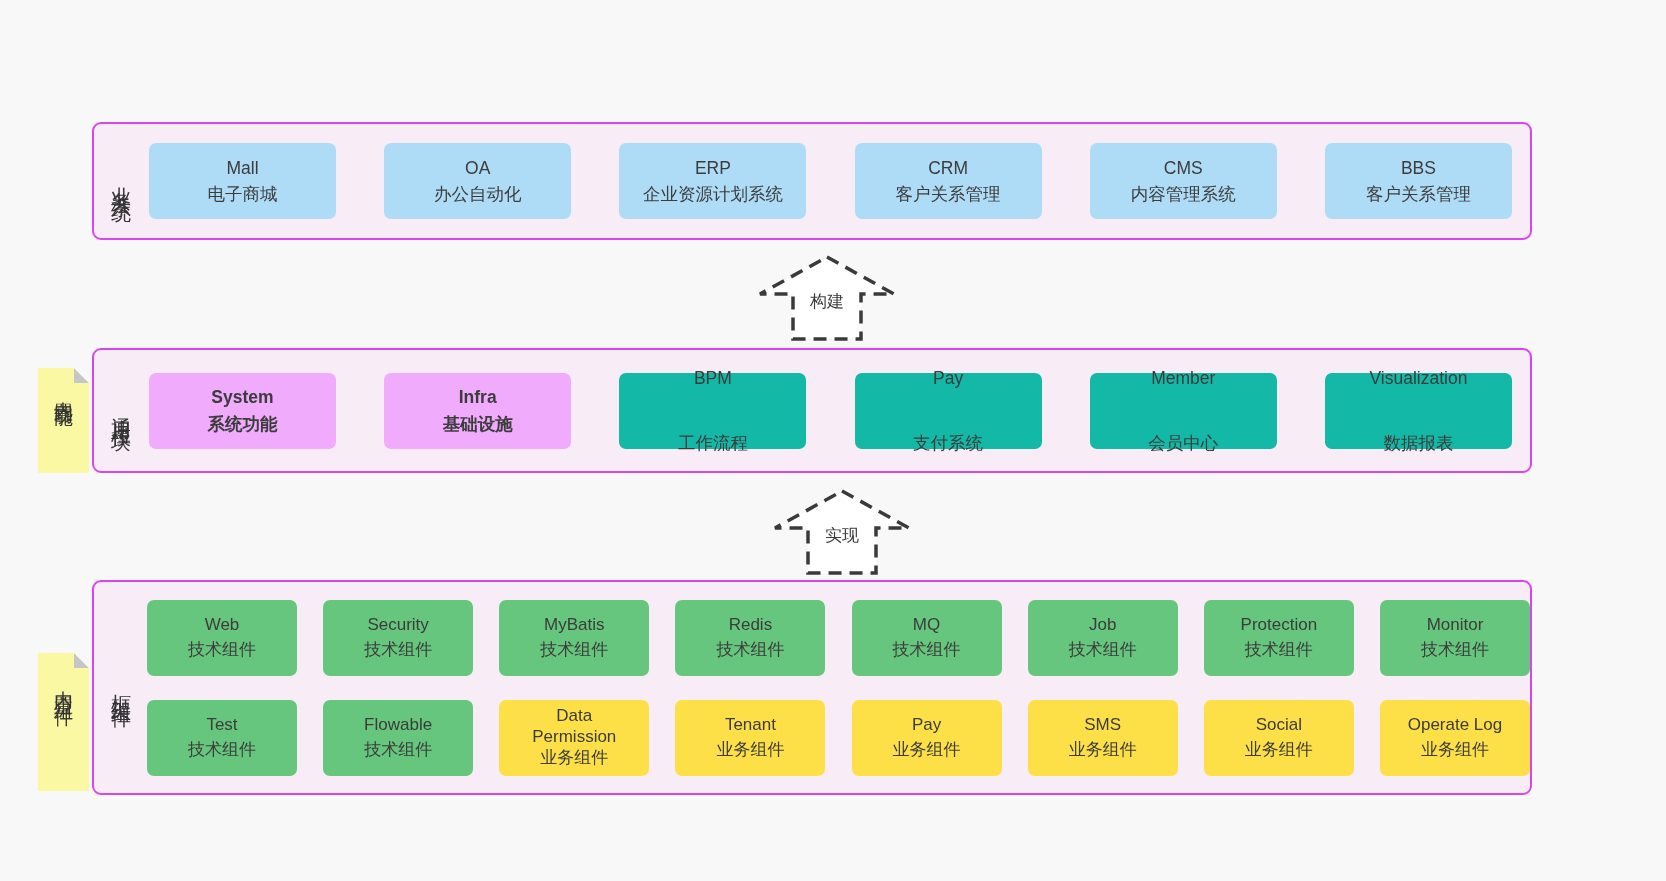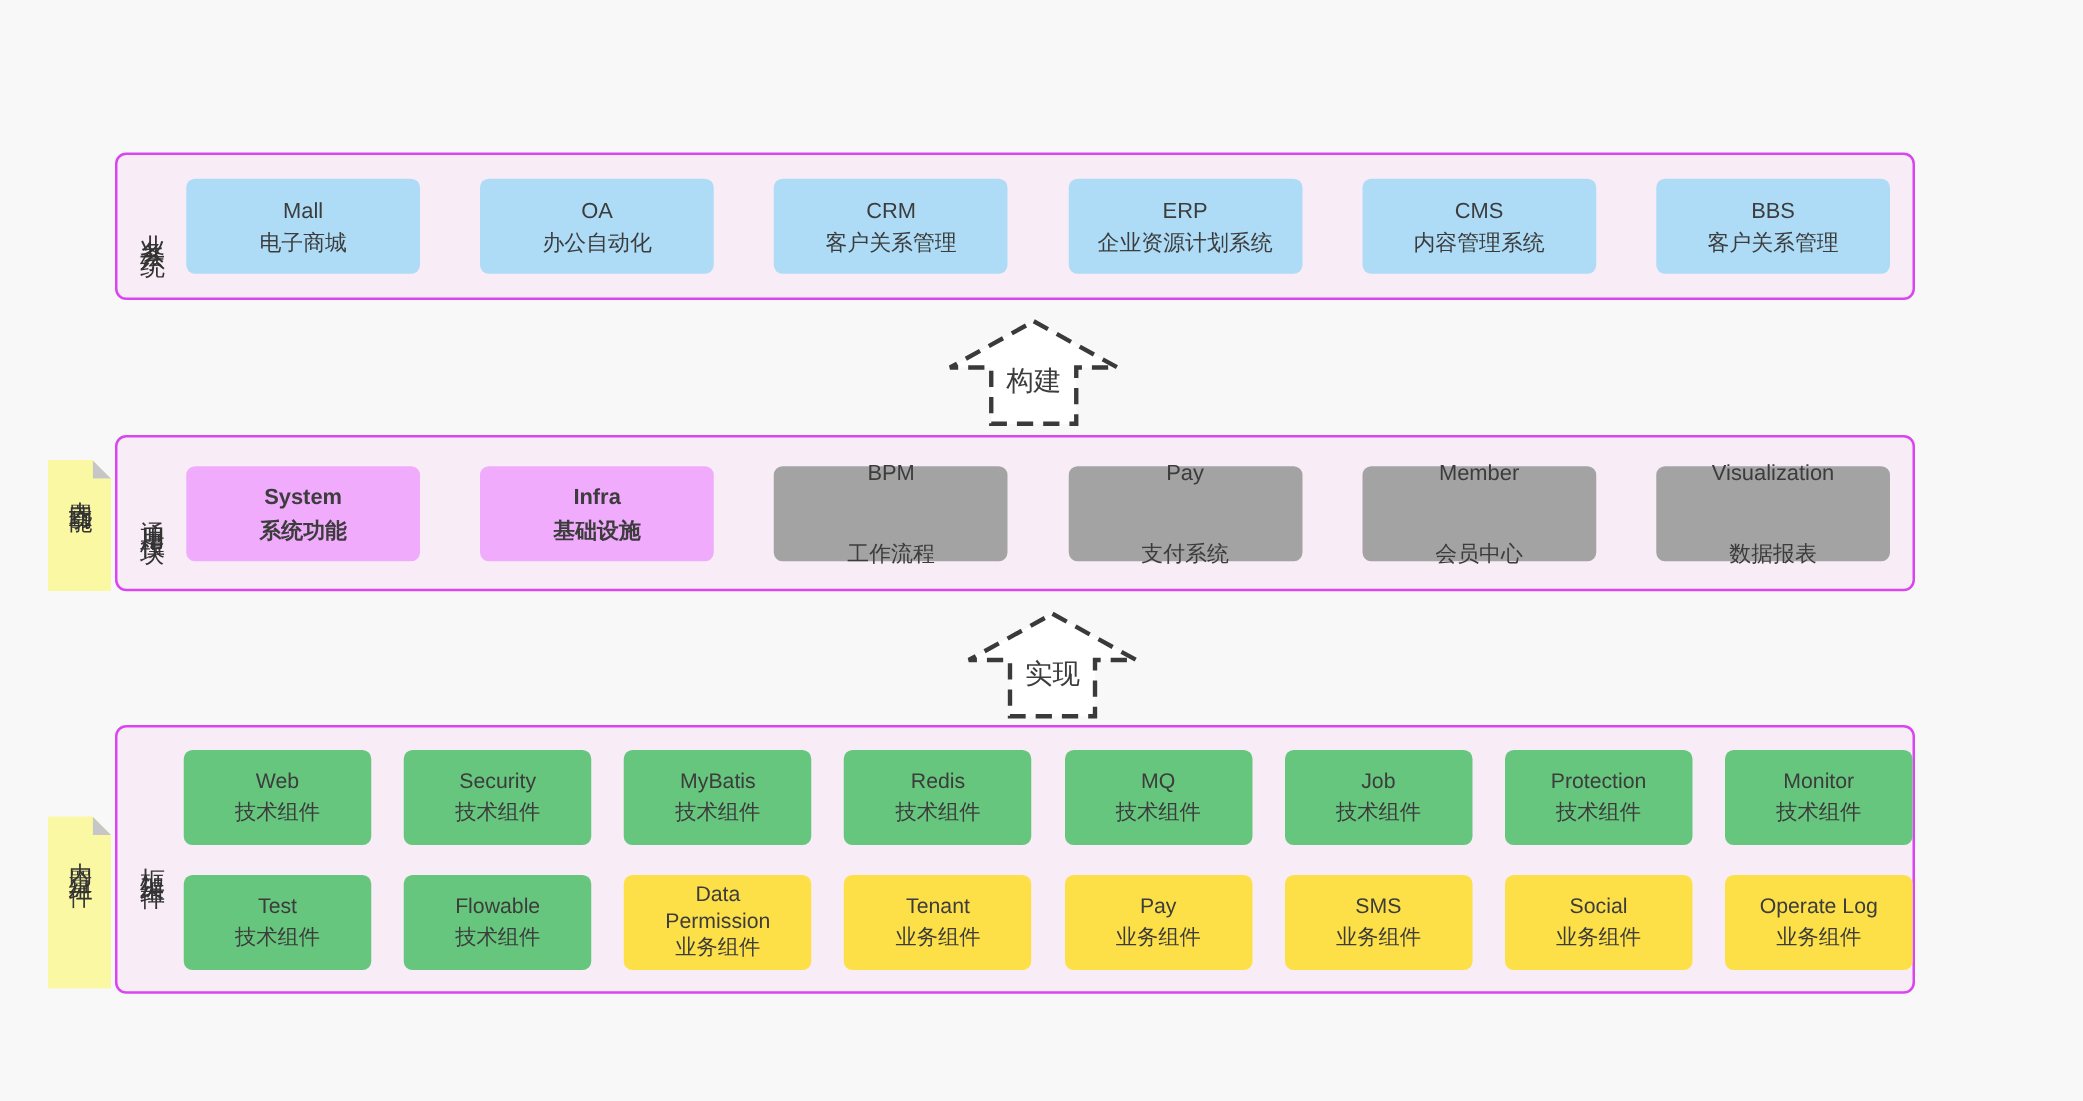--- a/index.html
+++ b/index.html
@@ -31,68 +31,68 @@
   }
   .box{
     border-radius:7px;display:flex;flex-direction:column;
     align-items:center;justify-content:center;text-align:center;
     font-size:17.5px;line-height:1.5;padding:0 10px;box-sizing:border-box;
   }
   .box-wide{width:187px;height:76px;}
   .box-sm{height:76px;font-size:17px;line-height:1.45;}
   .box--blue{background:#aedcf7;}
   .box--red{background:#f0abfc;font-weight:bold;}
-  .box--pink{background:#a3a3a3;gap:38px;}
+  .box--pink{background:#14b8a6;gap:38px;}
   .box--green{background:#66c67d;}
   .box--lightgreen{background:#fde047;}
   .box--tight{line-height:1.22;}
   .box--tight .box-en{max-width:96px;}
   .sticky{
     position:absolute;left:38px;width:51px;background:#fbf8a3;z-index:3;
     clip-path:polygon(0 0,calc(100% - 15px) 0,100% 15px,100% 100%,0 100%);
     display:flex;justify-content:center;box-sizing:border-box;
   }
   .sticky-fold{
     position:absolute;top:0;right:0;width:15px;height:15px;background:#c6c6c8;
     clip-path:polygon(0 0,100% 100%,0 100%);
   }
   .sticky-text{
     writing-mode:vertical-rl;text-orientation:upright;
     font-size:19px;color:#333;margin-top:20px;letter-spacing:4px;
   }
   .arrow{position:absolute;width:140px;height:88px;}
   .arrow-label{
     position:absolute;left:50%;top:36px;transform:translateX(-50%);
-    background:#ffffff;padding:0 3px;font-size:22px;color:#3c3c3c;
+    background:#ffffff;padding:0 3px;font-size:17px;color:#3c3c3c;
     white-space:nowrap;z-index:2;
   }
 </style>
 </head>
 <body>
 
 <div>
 
   <div class="layer" style="top:122px;height:118px;">
     <div class="layer-label">业务系统</div>
     <div class="boxes-row">
       <div class="box box-wide box--blue">
         <div>Mall</div>
         <div>电子商城</div>
       </div>
       <div class="box box-wide box--blue">
         <div>OA</div>
         <div>办公自动化</div>
       </div>
       <div class="box box-wide box--blue">
+        <div>ERP</div>
+        <div>企业资源计划系统</div>
+      </div>
+      <div class="box box-wide box--blue">
         <div>CRM</div>
         <div>客户关系管理</div>
-      </div>
-      <div class="box box-wide box--blue">
-        <div>ERP</div>
-        <div>企业资源计划系统</div>
       </div>
       <div class="box box-wide box--blue">
         <div>CMS</div>
         <div>内容管理系统</div>
       </div>
       <div class="box box-wide box--blue">
         <div>BBS</div>
         <div>客户关系管理</div>
       </div>
     </div>

